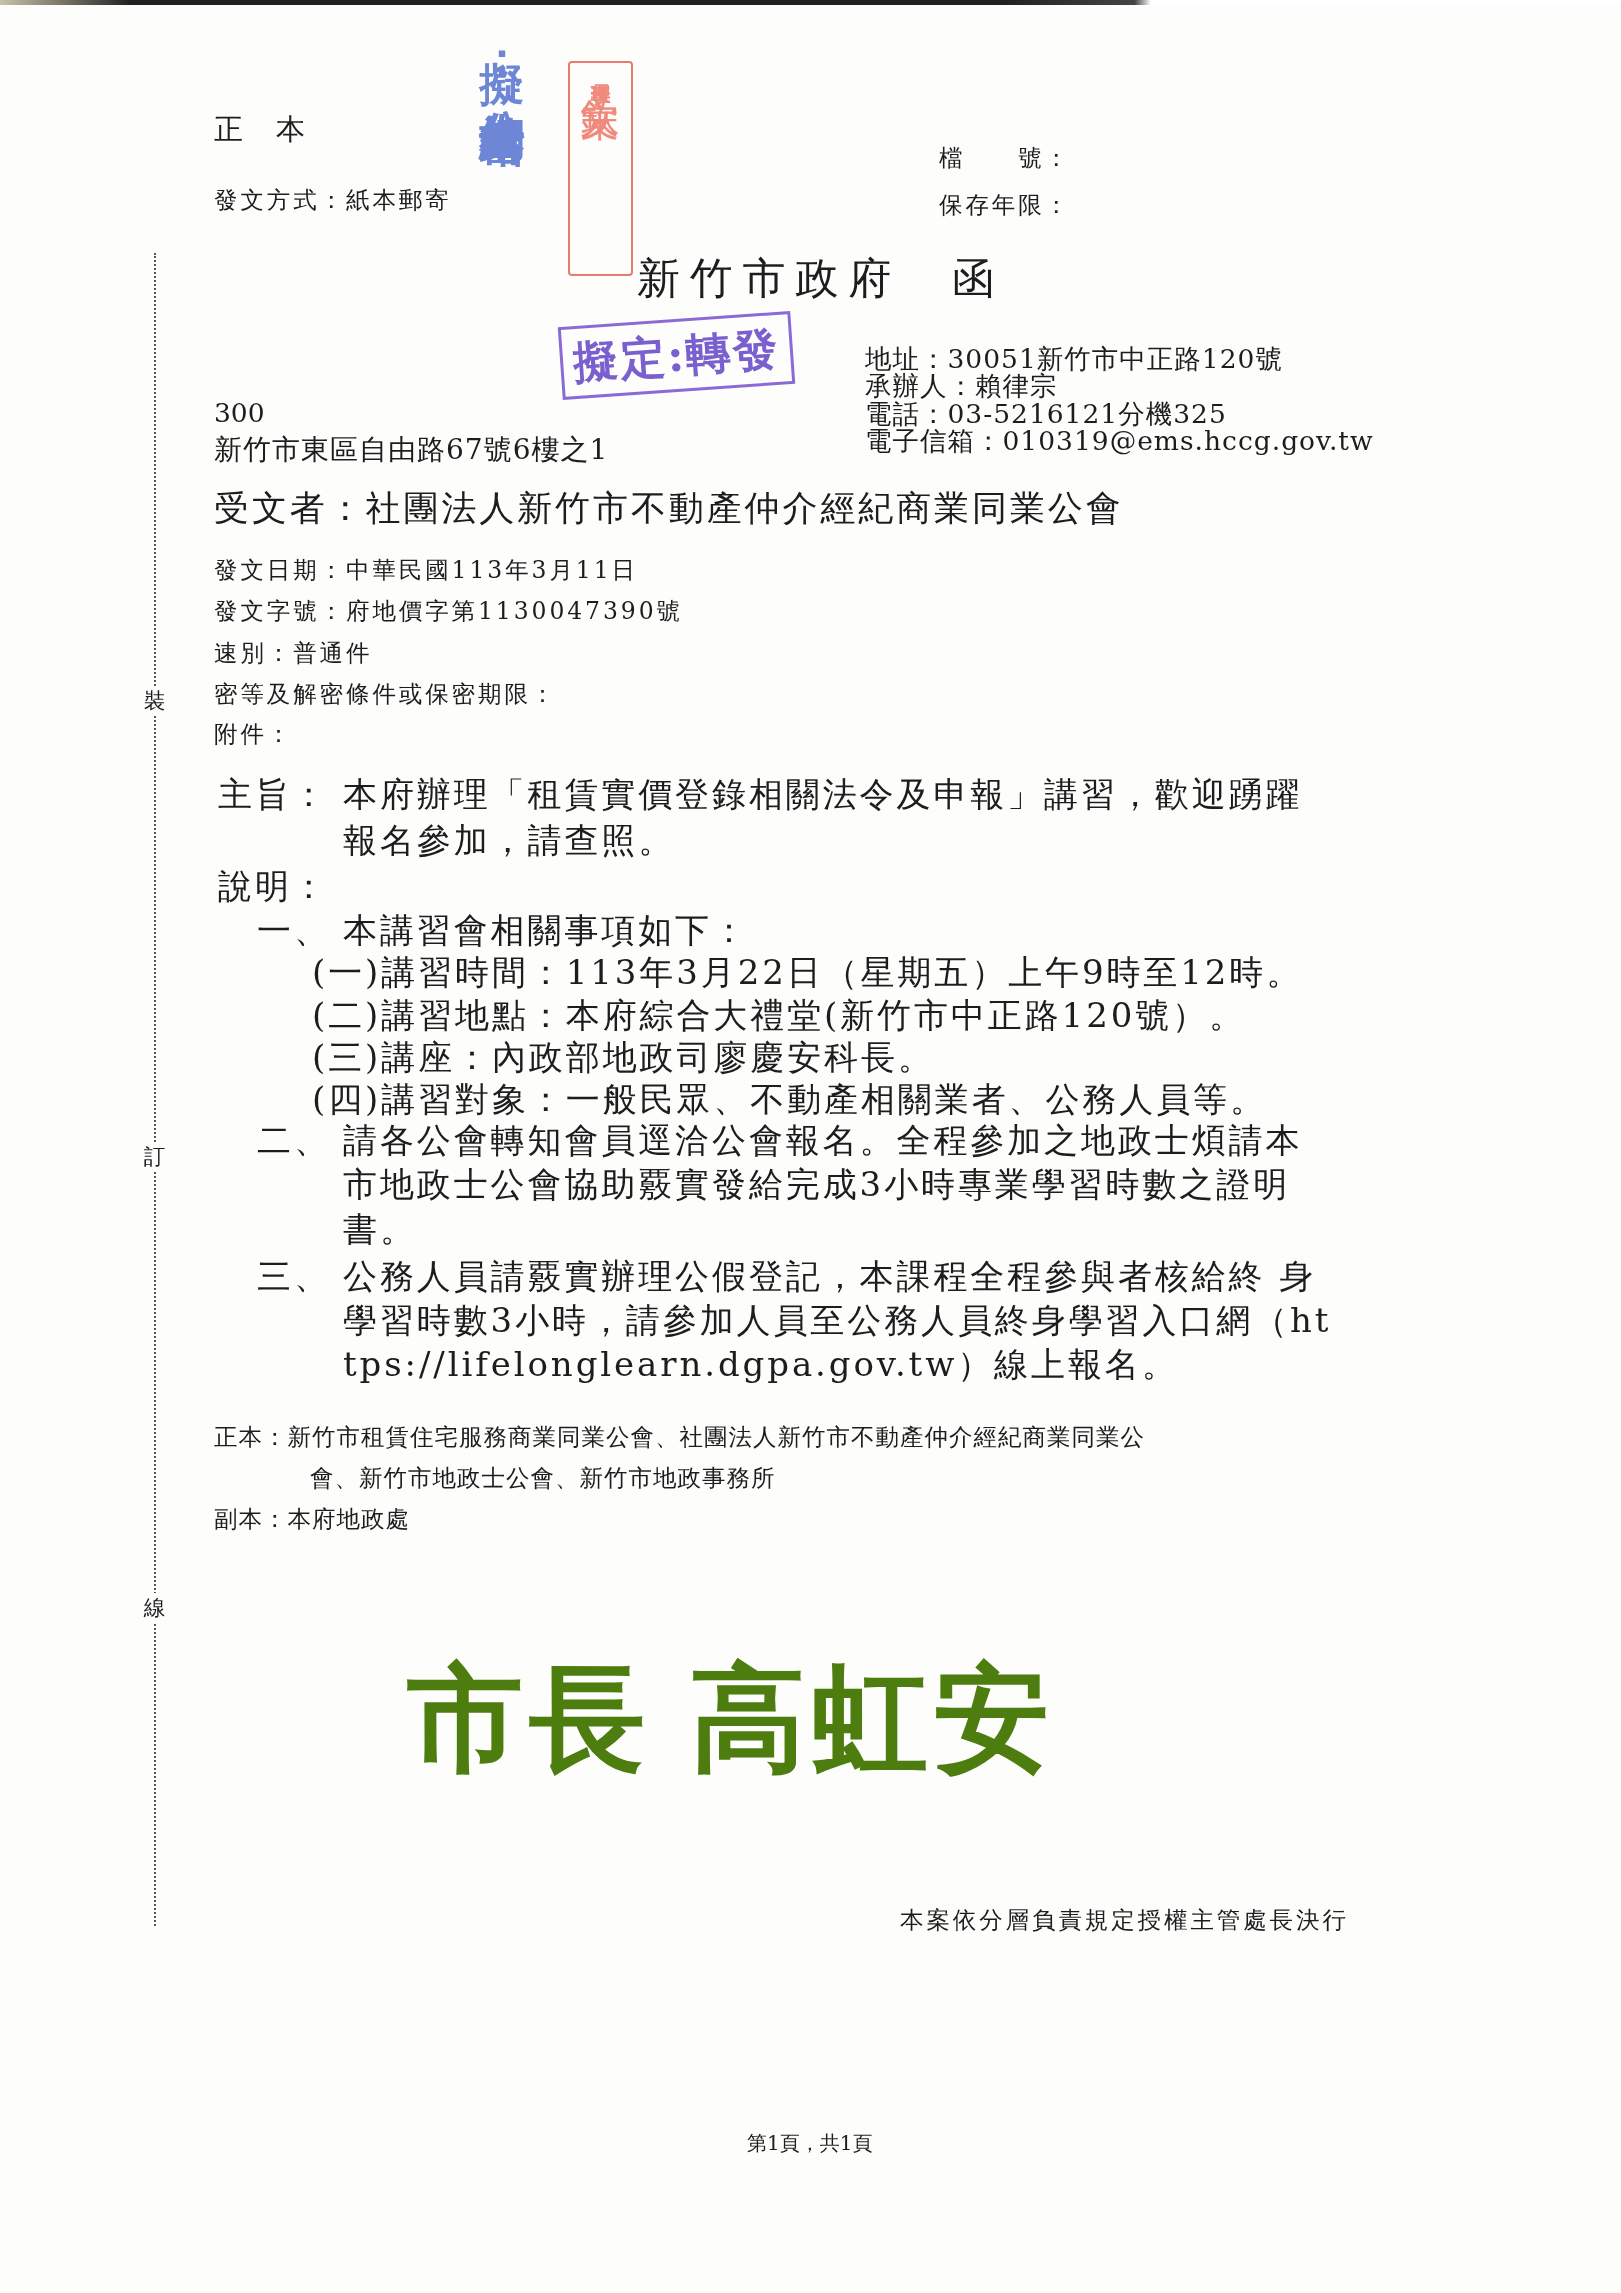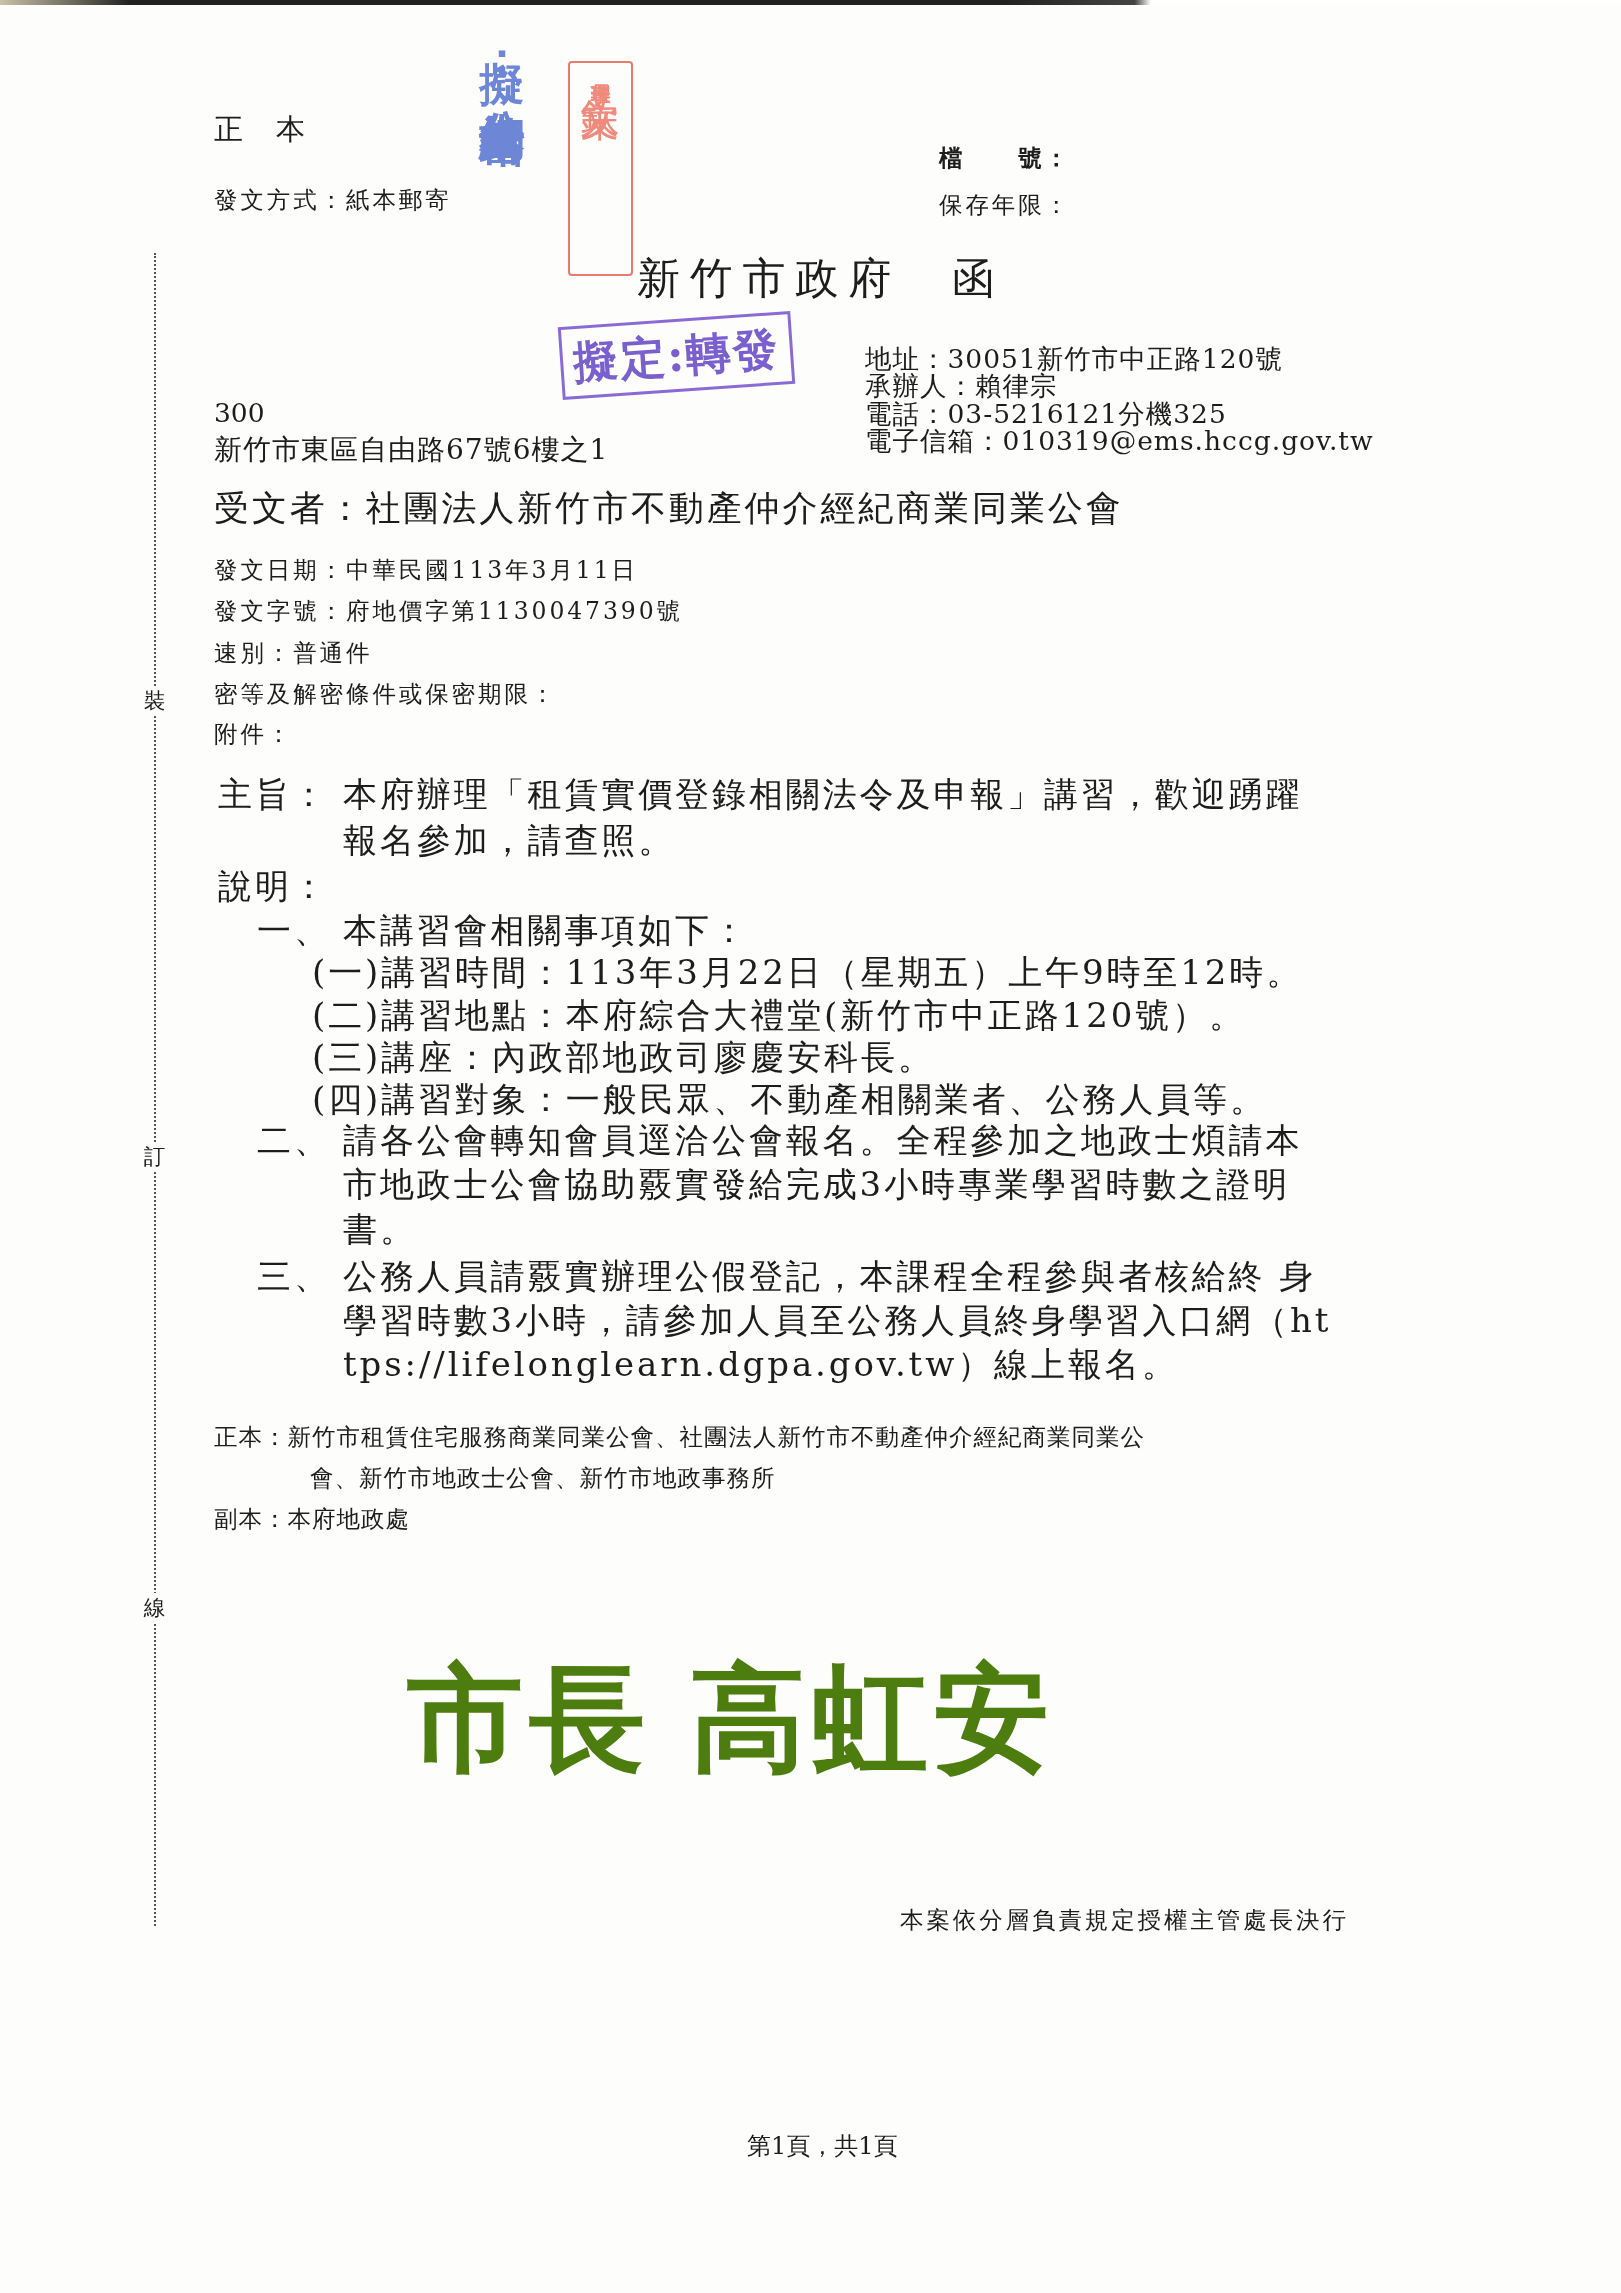--- a/index.html
+++ b/index.html
@@ -61,21 +61,21 @@
 
 <div class="bind-line"></div>
 <div class="bind-label" style="top:686px;">裝</div>
 <div class="bind-label" style="top:1142px;">訂</div>
 <div class="bind-label" style="top:1593px;">線</div>
 
 <div class="abs s26" style="left:214px; top:110px; font-size:29px; letter-spacing:2px;">正　本</div>
 <div class="abs s24" style="left:214px; top:184px;">
   <span>發文方式：</span><span>紙本郵寄</span>
 </div>
-<div class="abs s24" style="left:939px; top:142px;font-weight:bold;">檔　　號：</div>
+<div class="abs s24" style="left:939px; top:142px;">檔　　號：</div>
 <div class="abs s24" style="left:939px; top:189px;">保存年限：</div>
 
 <div class="abs title" style="left:637px; top:250px;">
   <span>新竹市政府</span><span style="display:inline-block;width:51px;"></span><span>函</span>
 </div>
 
 <div class="stamp-vertical">擬：公告於本會網站</div>
 <div class="stamp-red">
   <div class="small" style="writing-mode: vertical-rl;">理事長</div>
   <div class="big" style="writing-mode: vertical-rl;">宋文欽</div>
@@ -129,14 +129,14 @@
 <div class="abs s24" style="left:214px; top:1421px; letter-spacing:1px;text-align:right;"><span>正本：</span><span>新竹市租賃住宅服務商業同業公會、社團法人新竹市不動產仲介經紀商業同業公</span></div>
 <div class="abs s24" style="left:310px; top:1462px; letter-spacing:1px;">會、新竹市地政士公會、新竹市地政事務所</div>
 <div class="abs s24" style="left:214px; top:1503px; letter-spacing:1px;"><span>副本：</span><span>本府地政處</span></div>
 
 <div class="signature">
   <span>市長</span><span class="gap"></span><span>高虹安</span>
 </div>
 
 <div class="abs s24" style="left:900px; top:1904px; letter-spacing:2.9px;">本案依分層負責規定授權主管處長決行</div>
 
-<div class="abs" style="left:747px; top:2130px; font-size:24px;">第1頁，共1頁</div>
+<div class="abs" style="left:747px; top:2130px; font-size:20px;">第1頁，共1頁</div>
 
 
 </body></html>

